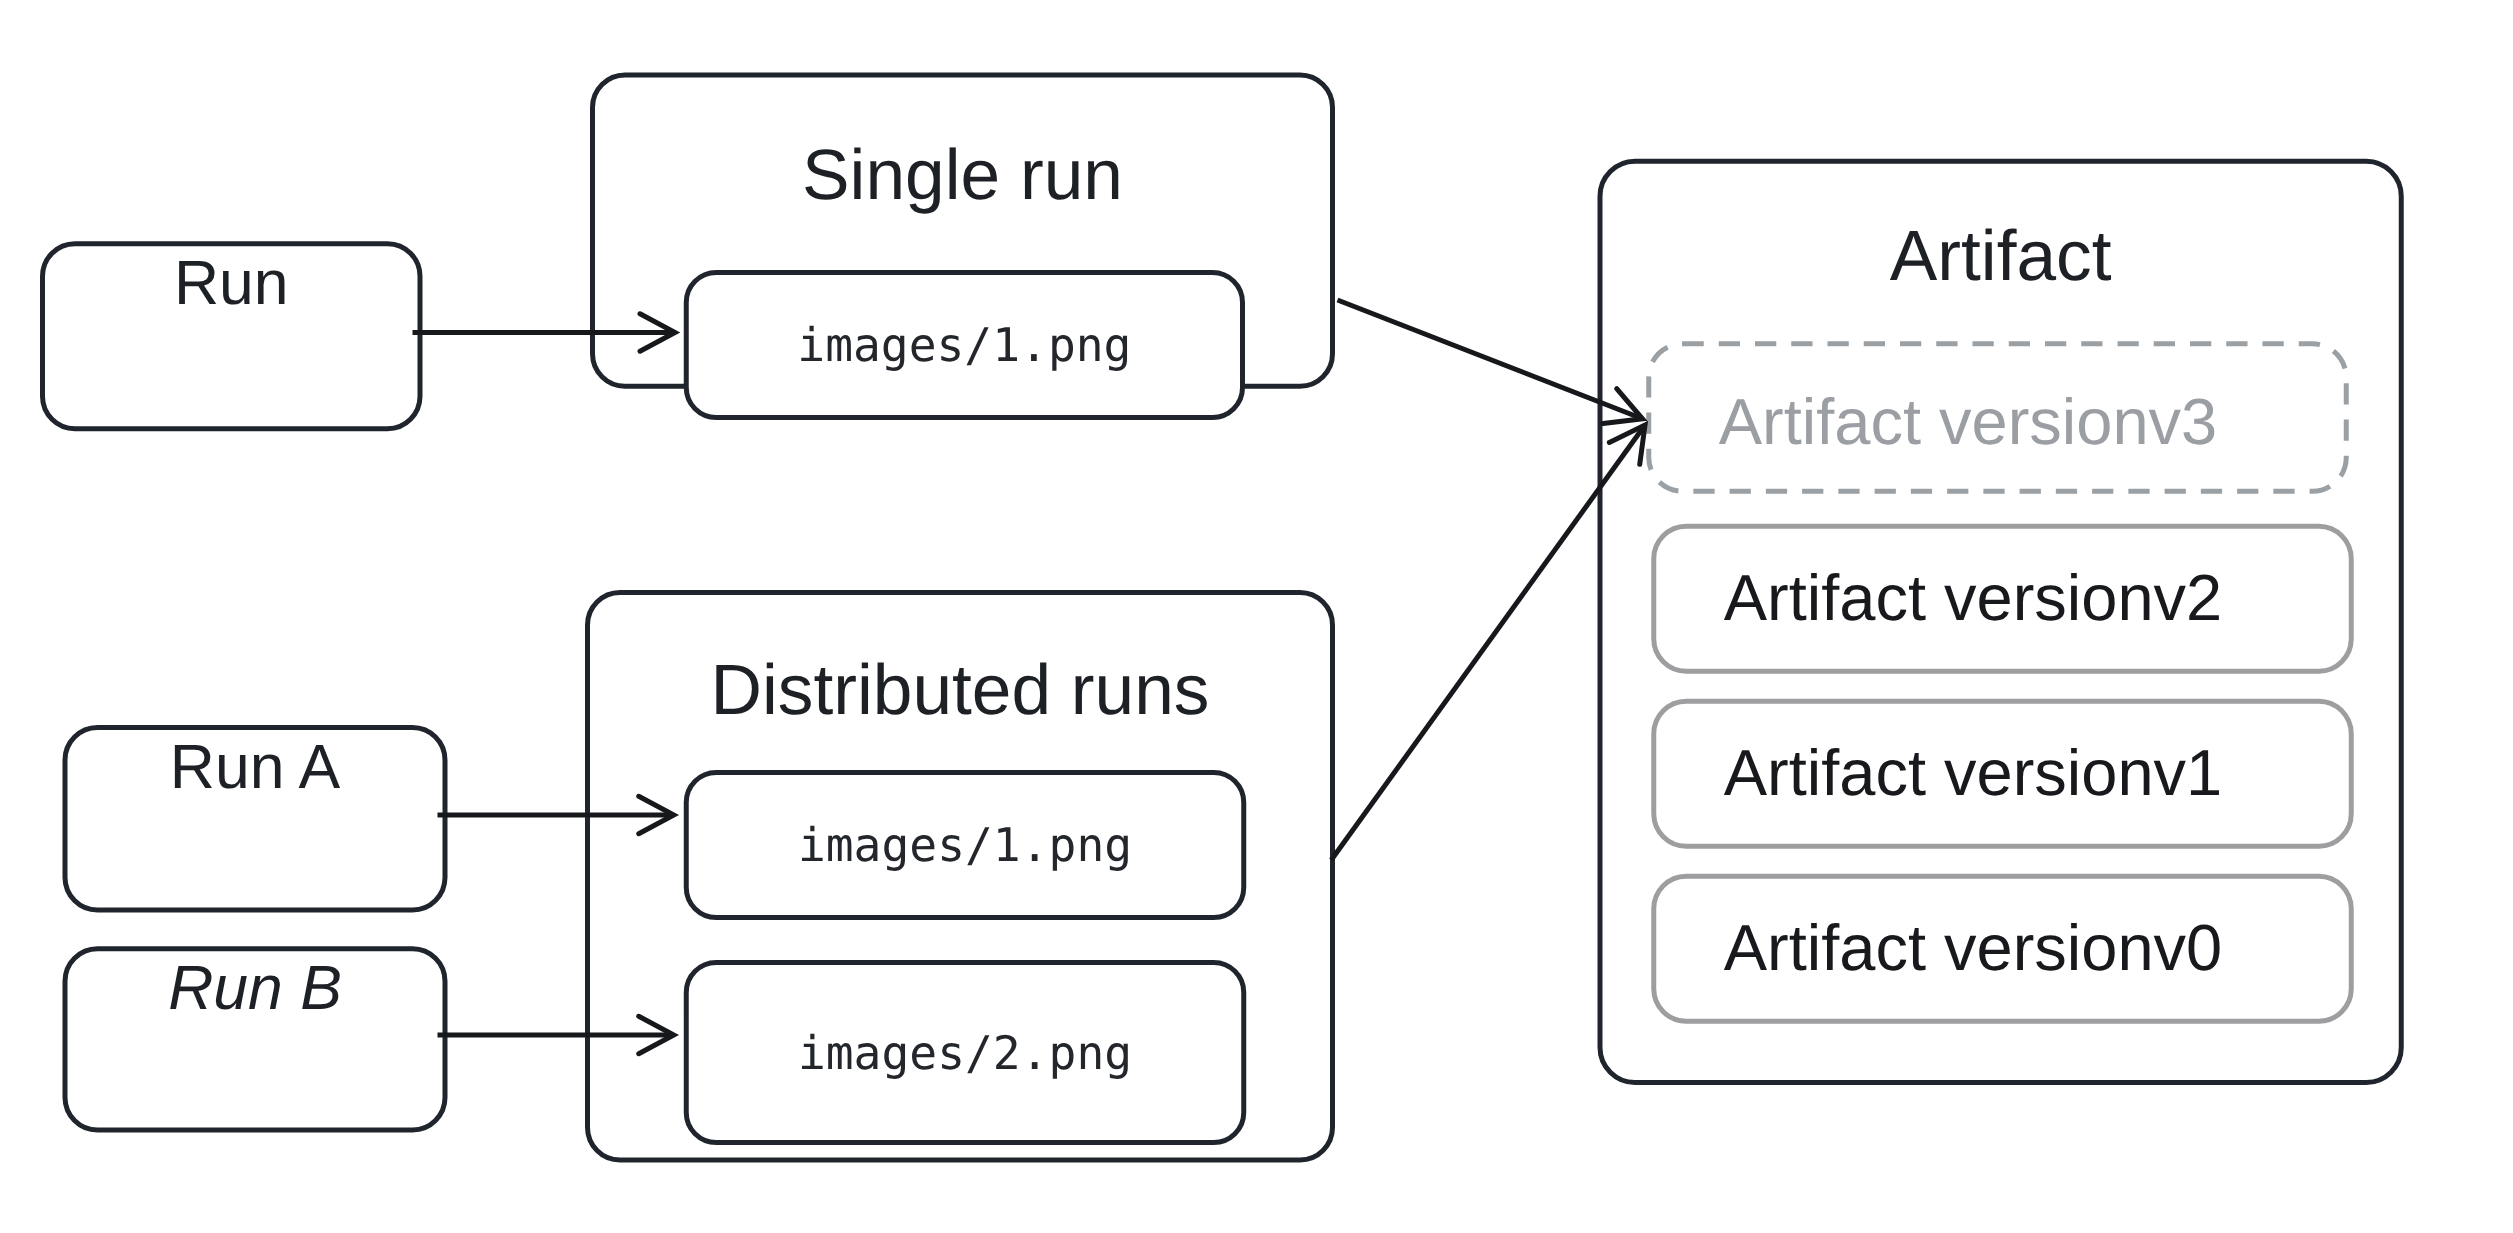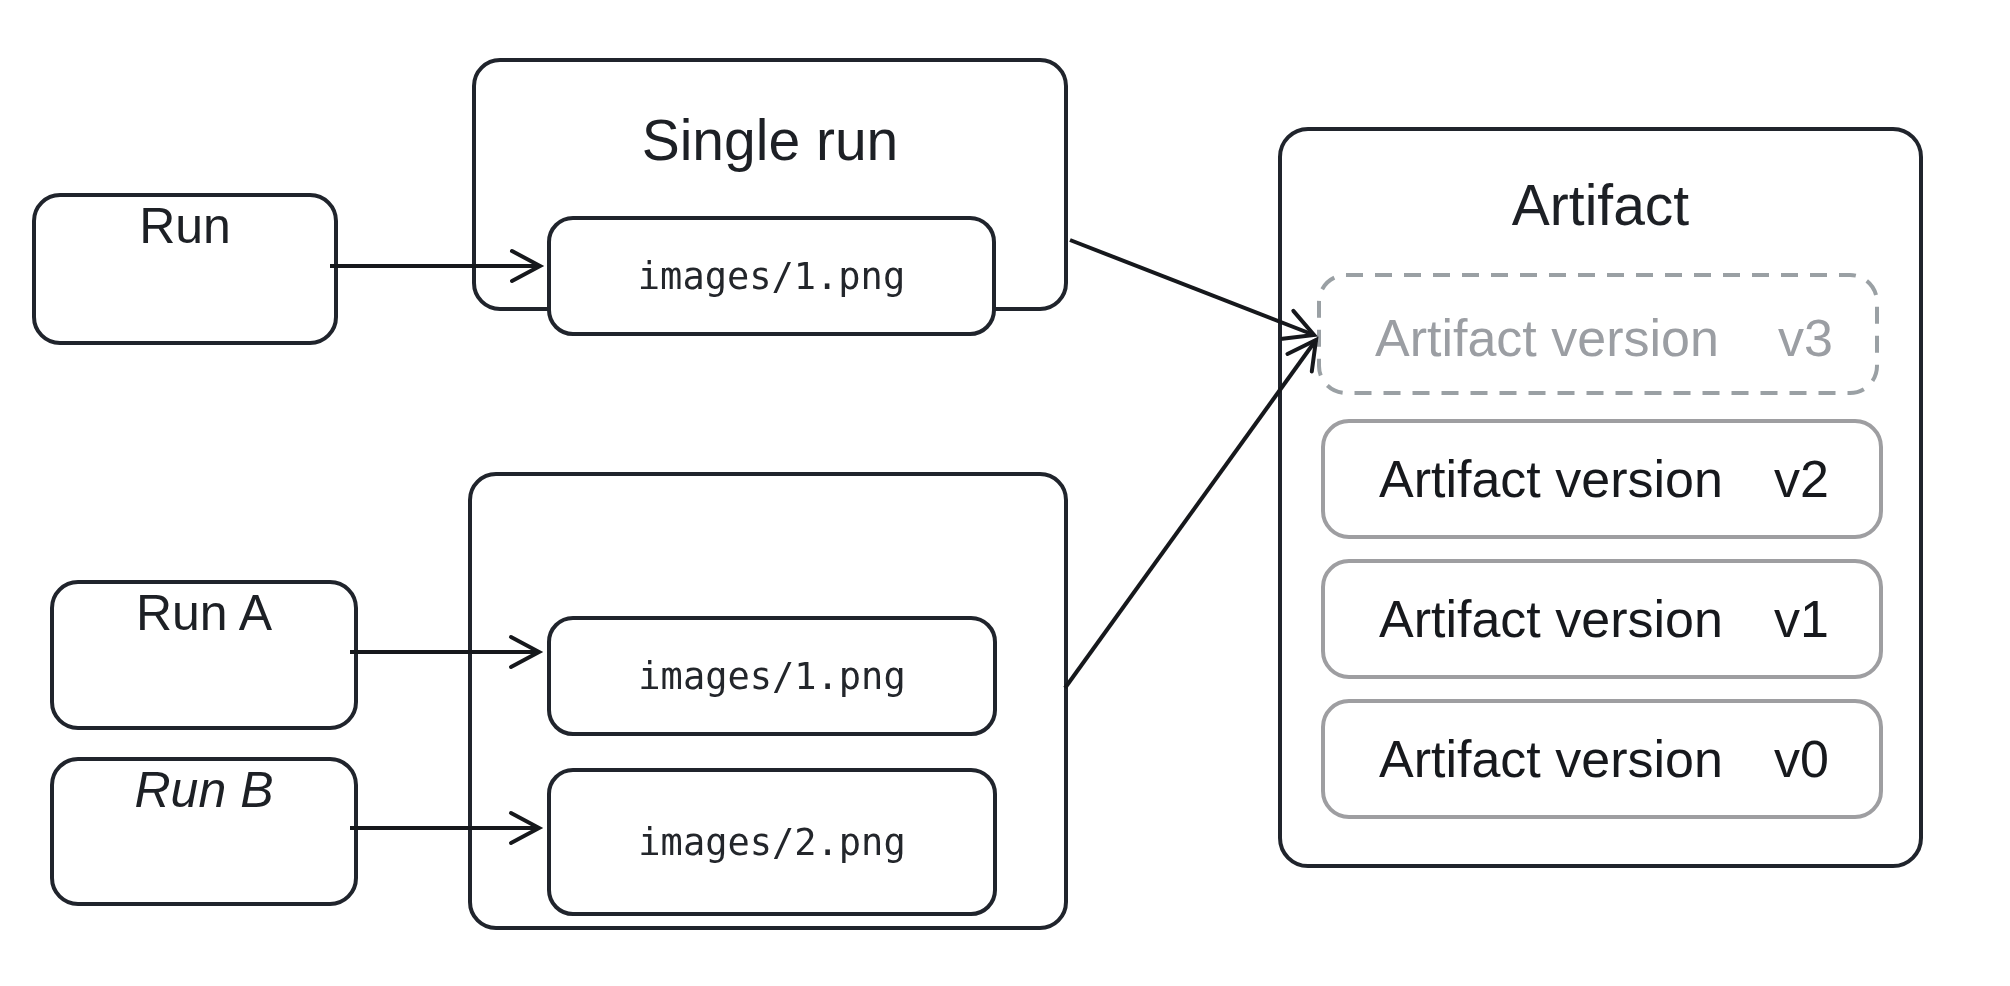--- a/index.html
+++ b/index.html
@@ -63,27 +63,27 @@
   #file-dist-2{left:75px;top:292px;width:450px;height:148px;align-items:center;}
 
   
   .version{
     position:absolute;left:39px;
     width:562px;height:120px;
     background:#fff;
     border:4px solid #9e9ea1;
     border-radius:28px;
     box-sizing:border-box;
-    display:flex;align-items:center;justify-content:space-between;
+    display:flex;align-items:center;
     padding:0 50px 0 54px;
     font-size:52px;color:#17191d;
     white-space:nowrap;
   }
   #version-v3{top:146px;height:122px;border:none;color:#9b9ea3;}
-  #version-v3 .v-tag{color:#9b9ea3;margin-left:44px;}
+  #version-v3 .v-tag{color:#9b9ea3;}
   #version-v2{top:288px;}
   #version-v1{top:428px;}
   #version-v0{top:568px;}
   .v-tag{color:#17191d;}
 
   
   #overlay{
     position:absolute;left:0;top:0;width:2010px;height:986px;
     pointer-events:none;
   }
@@ -104,20 +104,21 @@
   </div>
 
   <div class="group" id="group-single">
     <div class="group-title">Single run</div>
     <div class="file" id="file-single">
       <span>images/1.png</span>
     </div>
   </div>
 
   <div class="group" id="group-dist">
+    <div class="group-title">Distributed runs</div>
     <div class="file" id="file-dist-1">
       <span>images/1.png</span>
     </div>
     <div class="file" id="file-dist-2">
       <span>images/2.png</span>
     </div>
   </div>
 
   <div class="group" id="panel-artifact">
     <div class="group-title">Artifact</div>

